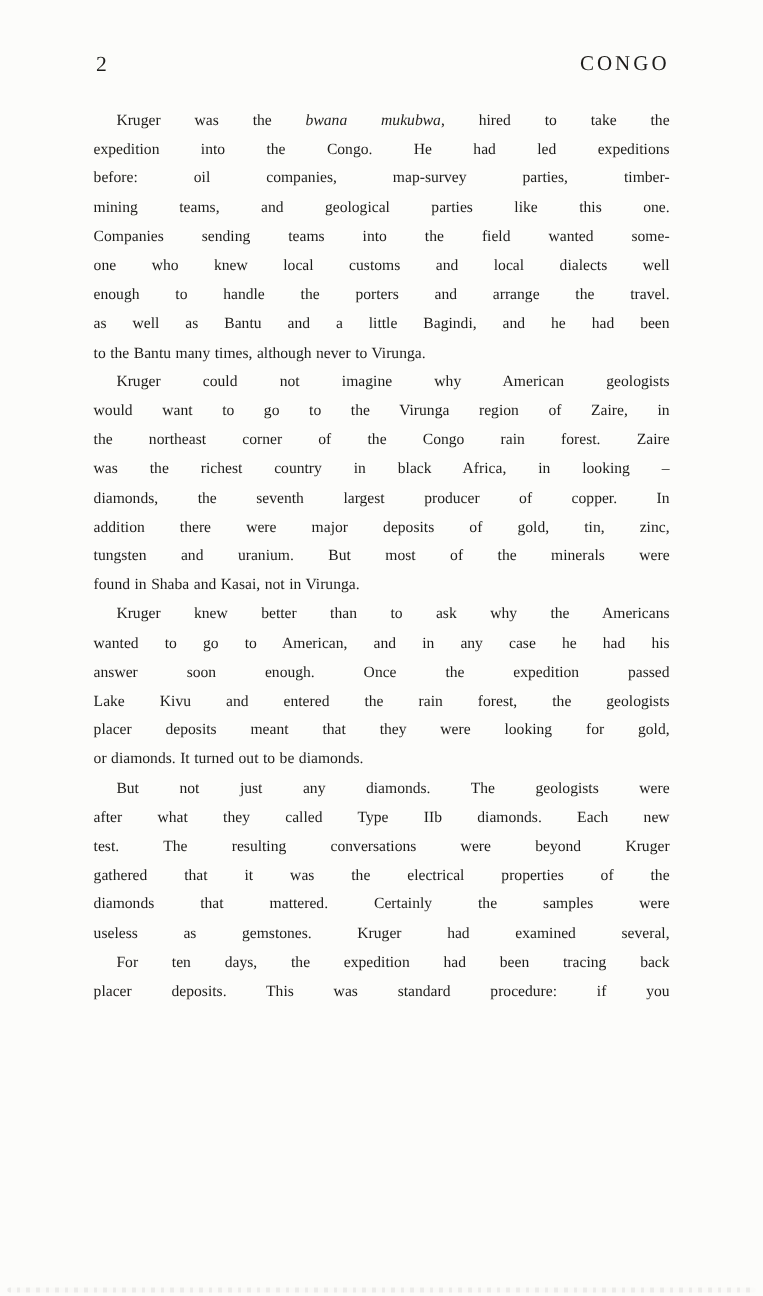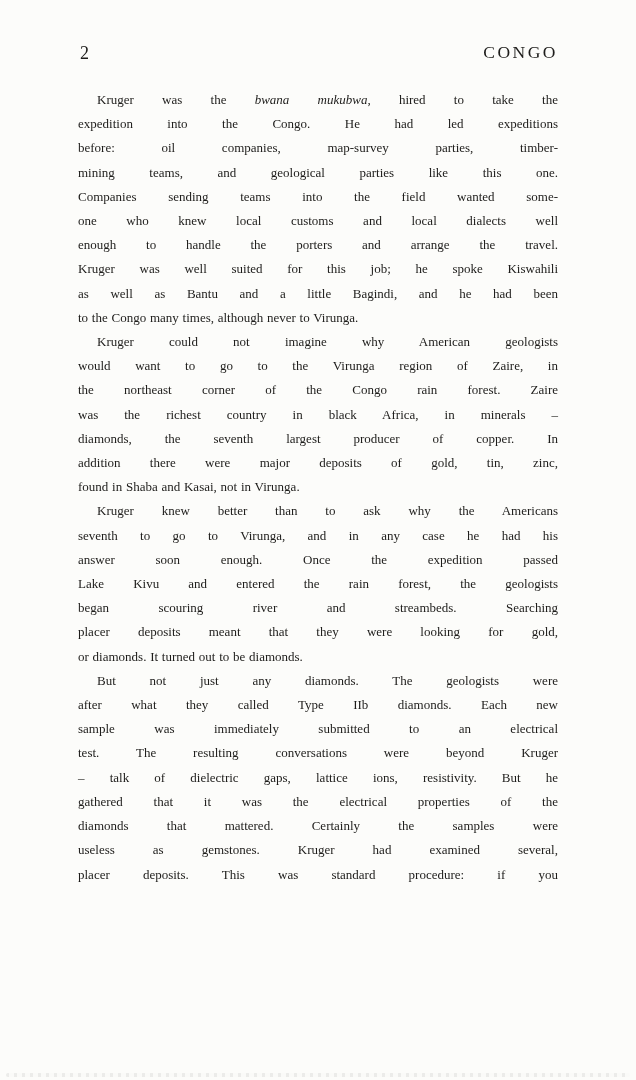--- a/index.html
+++ b/index.html
@@ -89,41 +89,39 @@
     <span class="running-title">CONGO</span>
   </div>
   <div class="body-text">
       <div class="line indent"><span>Kruger was the </span><i>bwana mukubwa</i><span>, hired to take the</span></div>
       <div class="line"><span>expedition into the Congo. He had led expeditions</span></div>
       <div class="line"><span>before: oil companies, map-survey parties, timber-</span></div>
       <div class="line"><span>mining teams, and geological parties like this one.</span></div>
       <div class="line"><span>Companies sending teams into the field wanted some-</span></div>
       <div class="line"><span>one who knew local customs and local dialects well</span></div>
       <div class="line"><span>enough to handle the porters and arrange the travel.</span></div>
-      <div class="line"><span>Kruger was well suited for this job; he spoke Kiswahili</span></div>
       <div class="line"><span>as well as Bantu and a little Bagindi, and he had been</span></div>
-      <div class="line last"><span>to the Congo many times, although never to Virunga.</span></div>
+      <div class="line last"><span>to the Bantu many times, although never to Virunga.</span></div>
       <div class="line indent"><span>Kruger could not imagine why American geologists</span></div>
       <div class="line"><span>would want to go to the Virunga region of Zaire, in</span></div>
       <div class="line"><span>the northeast corner of the Congo rain forest. Zaire</span></div>
-      <div class="line"><span>was the richest country in black Africa, in minerals –</span></div>
+      <div class="line"><span>was the richest country in black Africa, in looking –</span></div>
       <div class="line"><span>diamonds, the seventh largest producer of copper. In</span></div>
       <div class="line"><span>addition there were major deposits of gold, tin, zinc,</span></div>
+      <div class="line"><span>tungsten and uranium. But most of the minerals were</span></div>
       <div class="line last"><span>found in Shaba and Kasai, not in Virunga.</span></div>
       <div class="line indent"><span>Kruger knew better than to ask why the Americans</span></div>
-      <div class="line"><span>seventh to go to Virunga, and in any case he had his</span></div>
+      <div class="line"><span>wanted to go to American, and in any case he had his</span></div>
       <div class="line"><span>answer soon enough. Once the expedition passed</span></div>
       <div class="line"><span>Lake Kivu and entered the rain forest, the geologists</span></div>
-      <div class="line"><span>began scouring river and streambeds. Searching</span></div>
       <div class="line"><span>placer deposits meant that they were looking for gold,</span></div>
       <div class="line last"><span>or diamonds. It turned out to be diamonds.</span></div>
       <div class="line indent"><span>But not just any diamonds. The geologists were</span></div>
       <div class="line"><span>after what they called Type IIb diamonds. Each new</span></div>
-      <div class="line"><span>sample was immediately submitted to an electrical</span></div>
       <div class="line"><span>test. The resulting conversations were beyond Kruger</span></div>
-      <div class="line"><span>– talk of dielectric gaps, lattice ions, resistivity. But he</span></div>
       <div class="line"><span>gathered that it was the electrical properties of the</span></div>
       <div class="line"><span>diamonds that mattered. Certainly the samples were</span></div>
       <div class="line"><span>useless as gemstones. Kruger had examined several,</span></div>
+      <div class="line indent"><span>For ten days, the expedition had been tracing back</span></div>
       <div class="line"><span>placer deposits. This was standard procedure: if you</span></div>
     </div>
   <div class="scan-artifact"></div>
 </div>
 
 </body></html>

